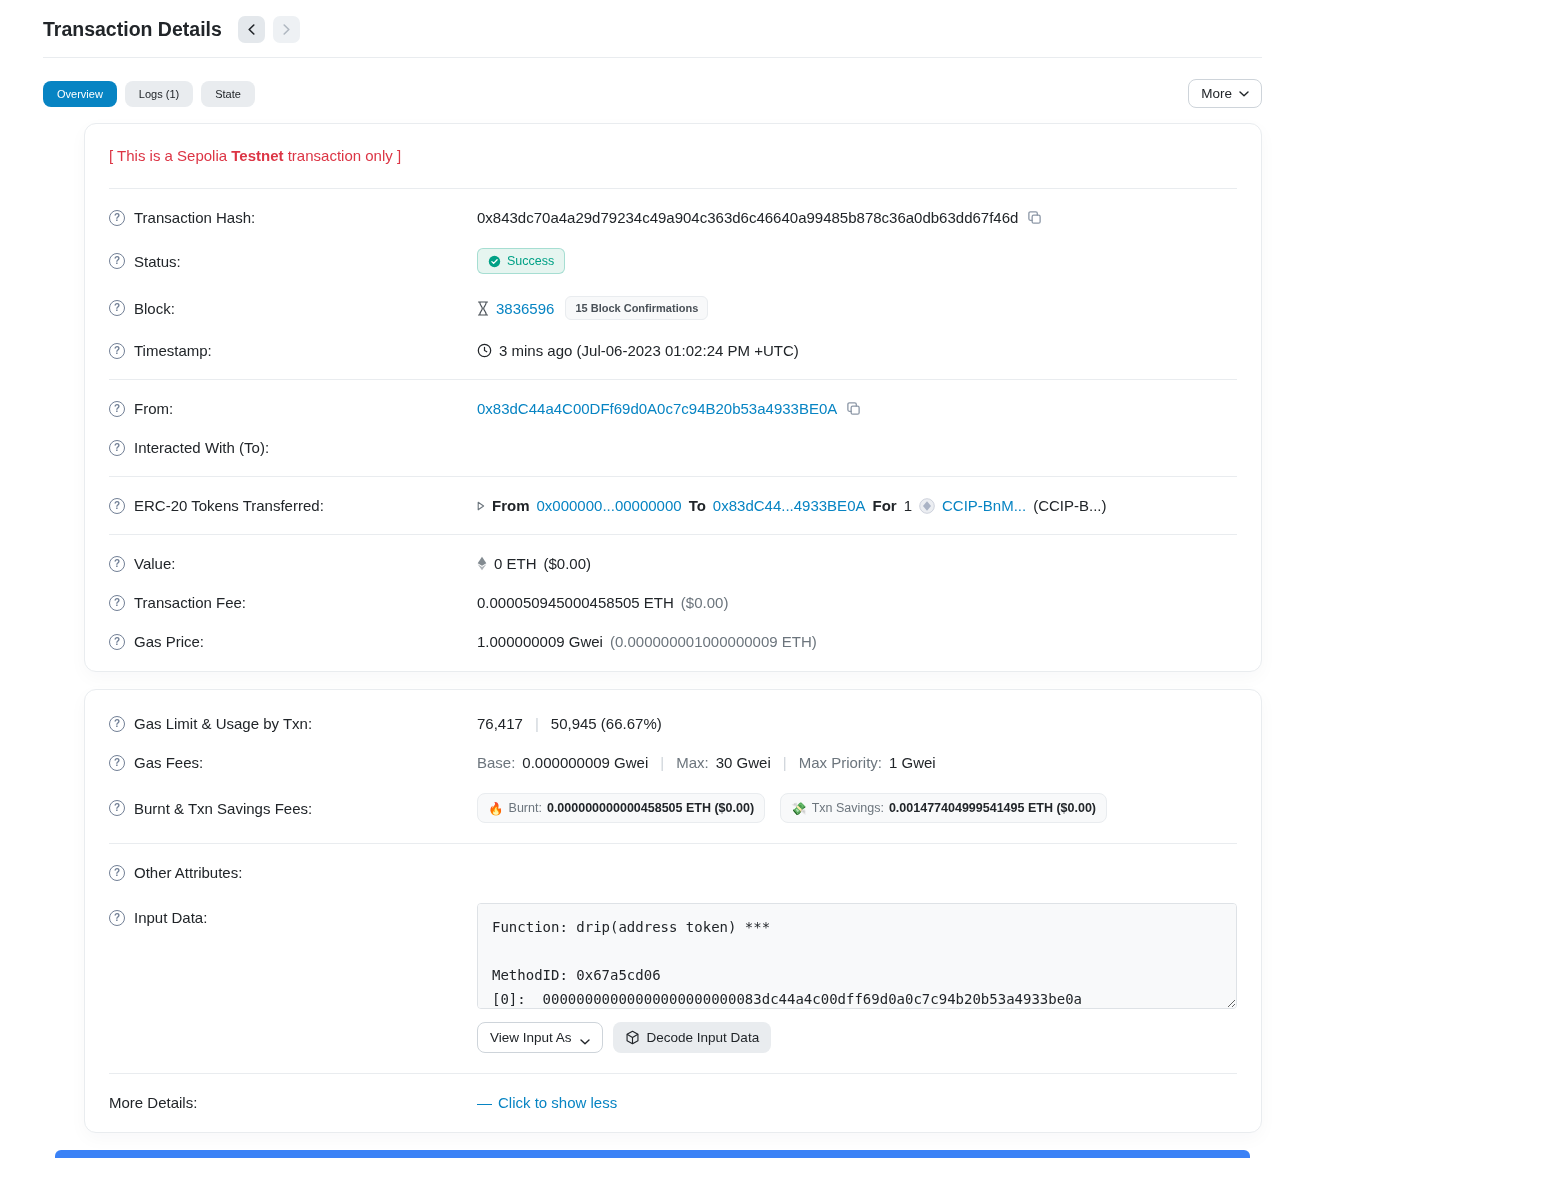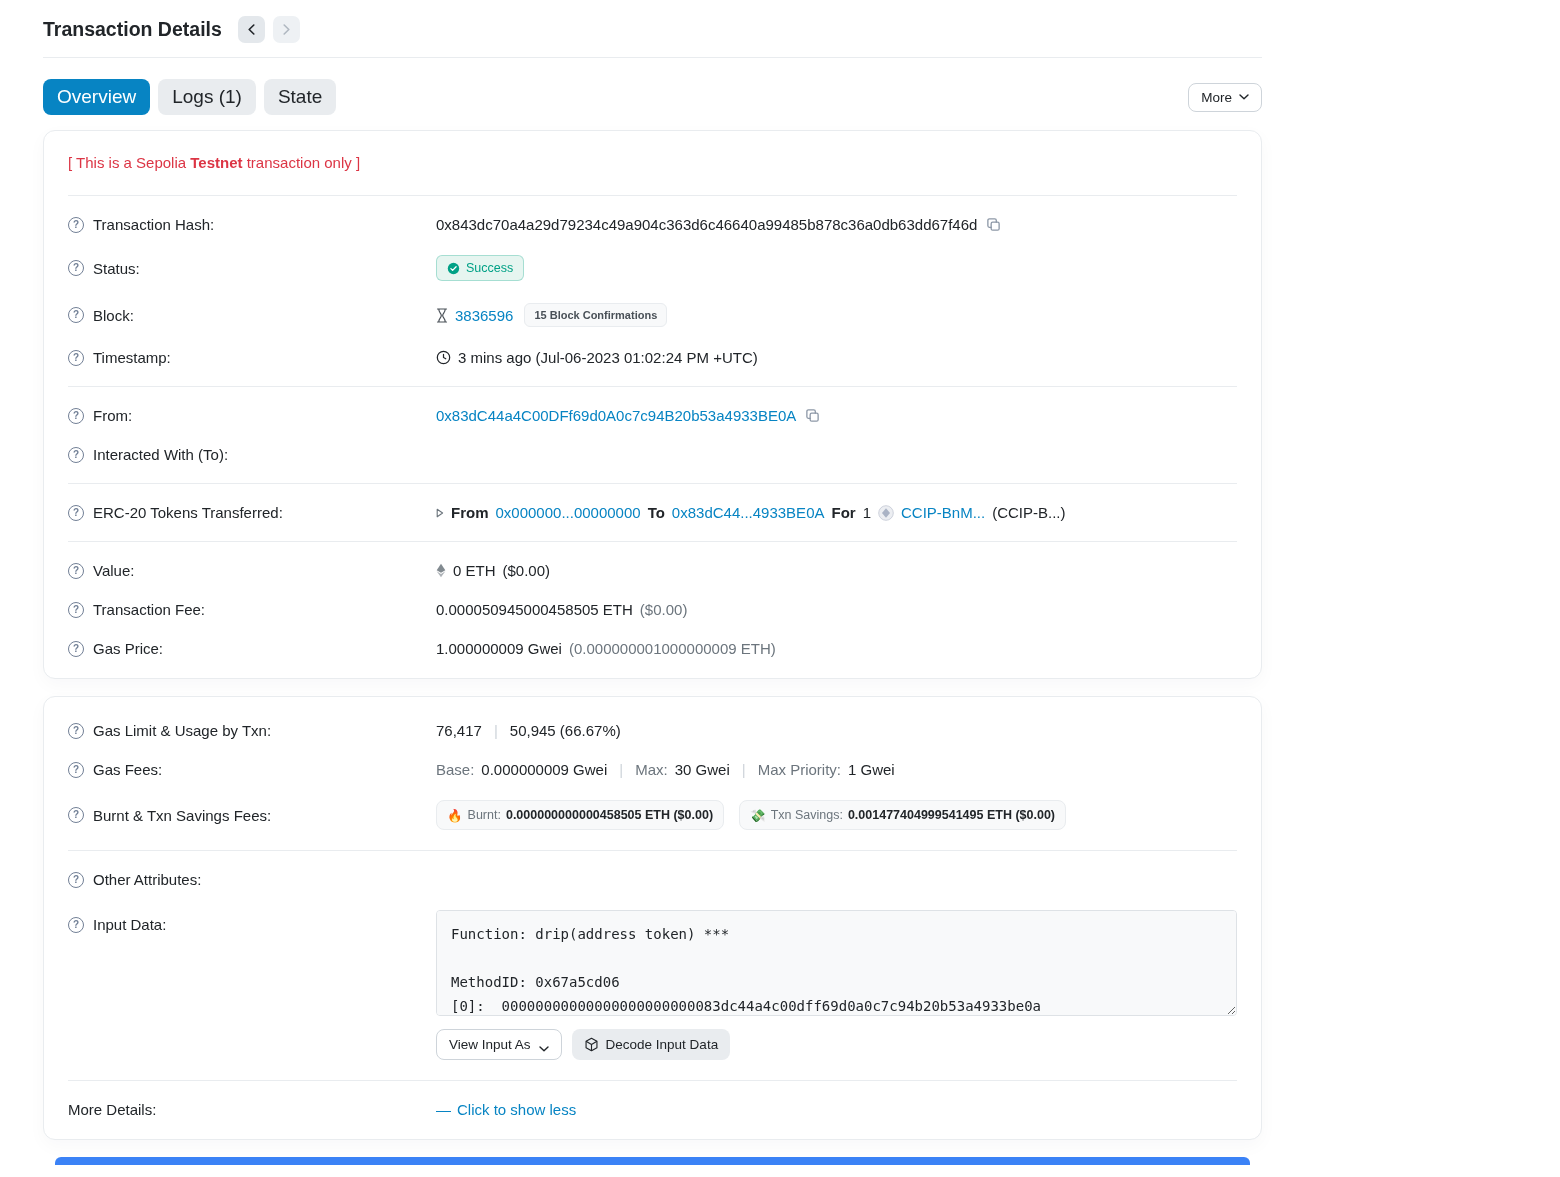--- a/index.html
+++ b/index.html
@@ -20,34 +20,34 @@
     background: #e4e8ec; display: inline-flex; align-items: center; justify-content: center;
     cursor: pointer;
   }
   .nav-btn.next { background: #eef1f4; }
   .rule { border: none; border-top: 1px solid #e9ecef; }
 
   
   .tabs-row { display:flex; justify-content:space-between; align-items:center; margin: 21px 0 15px; }
   .tabs { display:flex; gap:8px; }
   .tab {
-    border:none; border-radius:8px; padding:7px 14px; font-size:19px;
+    border:none; border-radius:8px; padding:7px 14px; font-size:11px;
     font-family:inherit; background:#e9ecef; color:#212529; cursor:pointer;
   }
   .tab.active { background:#0784c3; color:#fff; }
   .more-btn {
     display:inline-flex; align-items:center; gap:7px; background:#fff;
     border:1px solid #ced4da; border-radius:8px; padding:6px 12px;
     font-size:13.5px; font-family:inherit; color:#212529; cursor:pointer;
   }
 
   
   .card {
     border:1px solid #e9ecef; border-radius:12px; padding:6px 24px 10px;
-    margin-bottom:17px; background:#fff; box-shadow:0 6px 18px rgba(18,38,63,.03);
+    margin-bottom:17px; background:#fff; box-shadow:0 6px 18px rgba(18,38,63,.03);margin-left:41px;
   }
   .divider { border-top:1px solid #e9ecef; margin:9px 0; }
   .notice { color:#dc3545; padding:17px 0 15px; }
   .notice strong { font-weight:700; }
 
   .row { display:flex; align-items:center; padding:11px 0; }
   .row.top { align-items:flex-start; }
   .row-label { flex:0 0 368px; display:flex; align-items:center; gap:9px; }
   .row.top .row-label { padding-top:6px; }
   .row-value { flex:1; display:flex; align-items:center; gap:7px; flex-wrap:wrap; min-width:0; }

